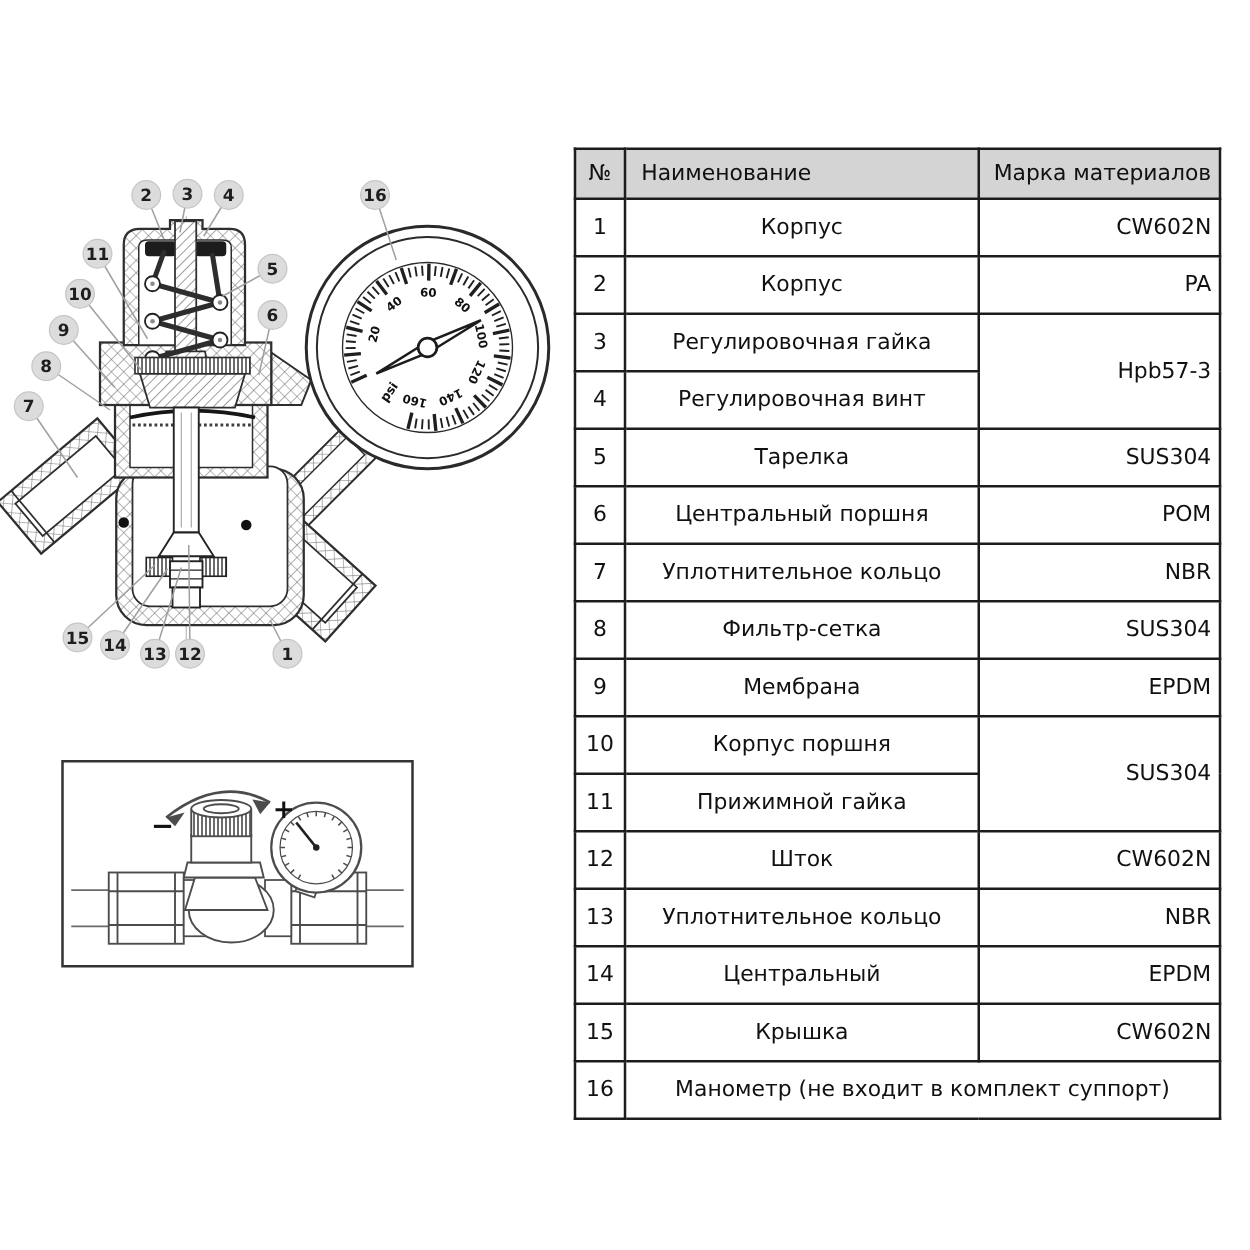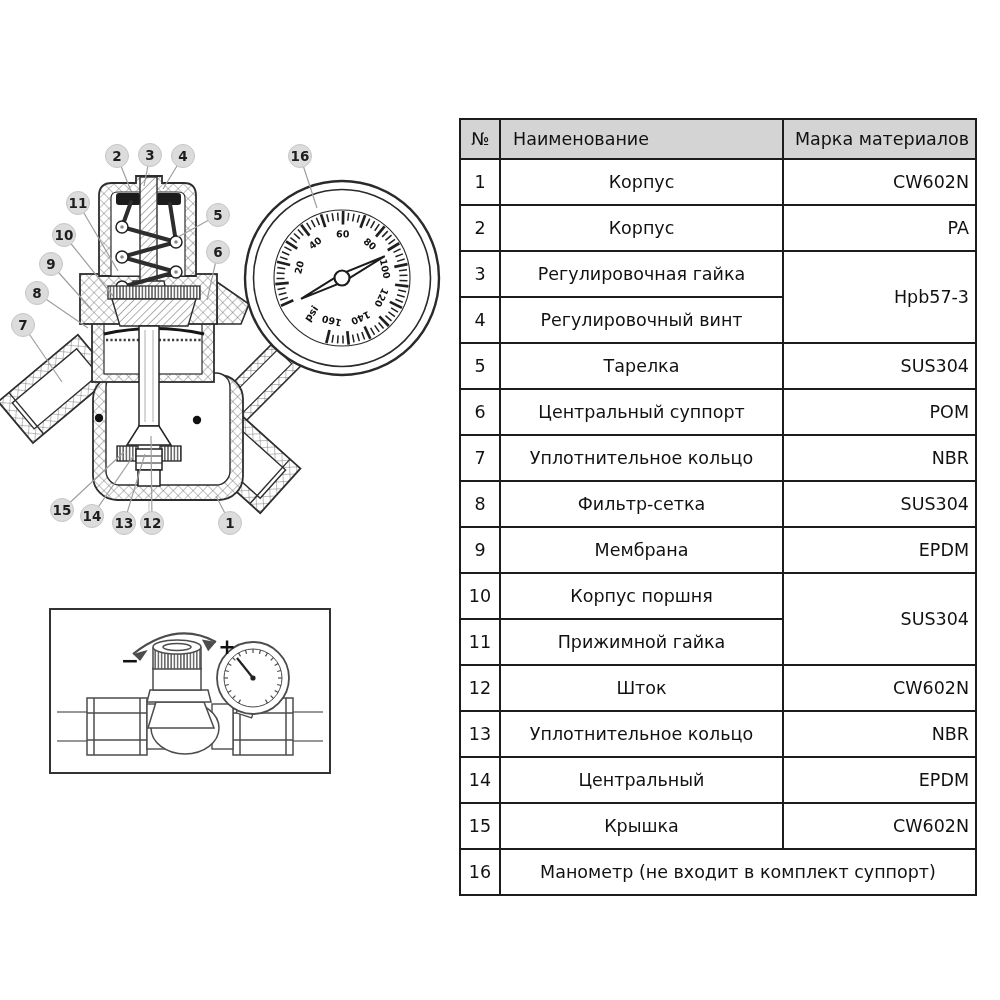--- a/index.html
+++ b/index.html
@@ -381,30 +381,30 @@
           <td class="cell-name">Корпус</td>
           <td class="cell-mat">PA</td>
         </tr>
       <tr>
           <td class="cell-num">3</td>
           <td class="cell-name">Регулировочная гайка</td>
           <td class="cell-mat" rowspan="2">Hpb57-3</td>
         </tr>
       <tr>
           <td class="cell-num">4</td>
-          <td class="cell-name">Регулировочный винт</td>
+          <td class="cell-name">Регулировочная винт</td>
         </tr>
       <tr>
           <td class="cell-num">5</td>
           <td class="cell-name">Тарелка</td>
           <td class="cell-mat">SUS304</td>
         </tr>
       <tr>
           <td class="cell-num">6</td>
-          <td class="cell-name">Центральный суппорт</td>
+          <td class="cell-name">Центральный поршня</td>
           <td class="cell-mat">POM</td>
         </tr>
       <tr>
           <td class="cell-num">7</td>
           <td class="cell-name">Уплотнительное кольцо</td>
           <td class="cell-mat">NBR</td>
         </tr>
       <tr>
           <td class="cell-num">8</td>
           <td class="cell-name">Фильтр-сетка</td>

